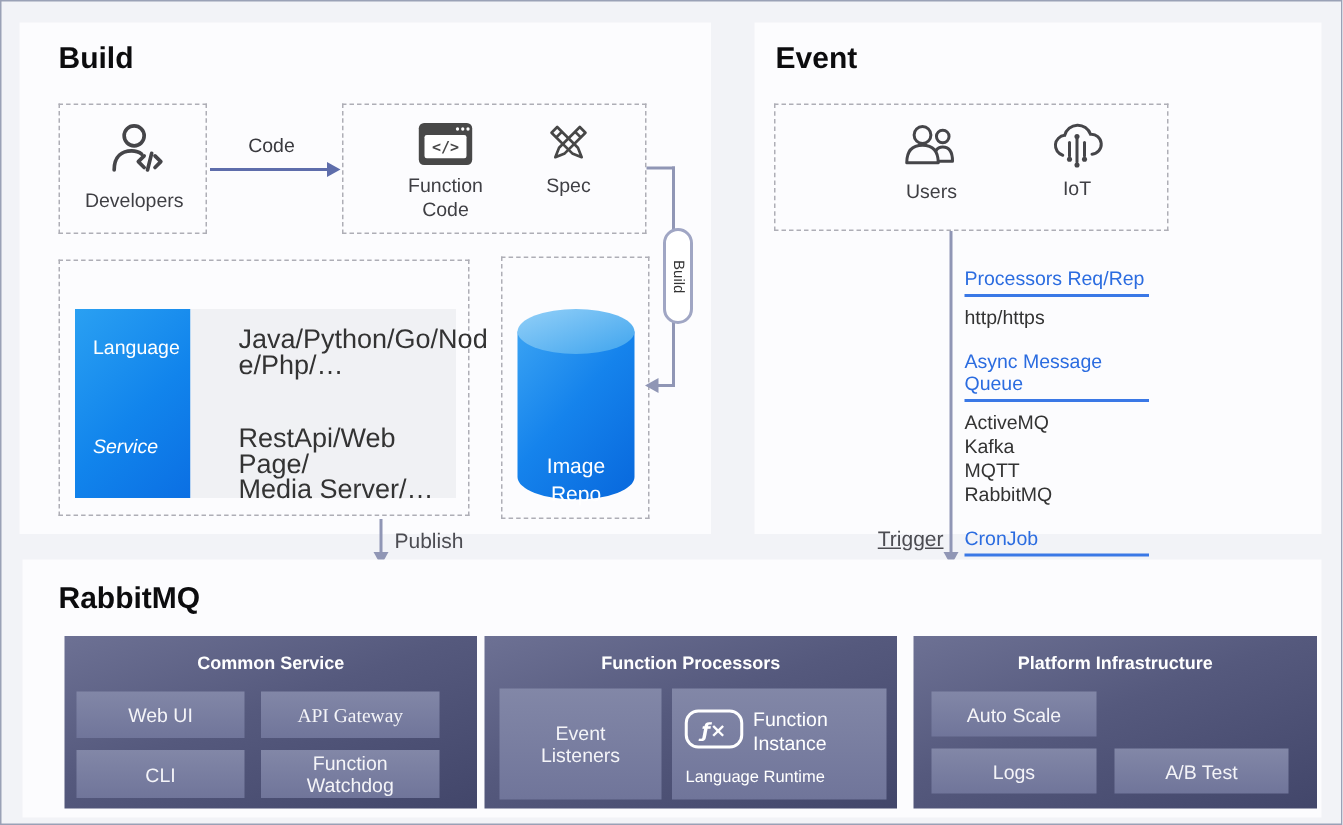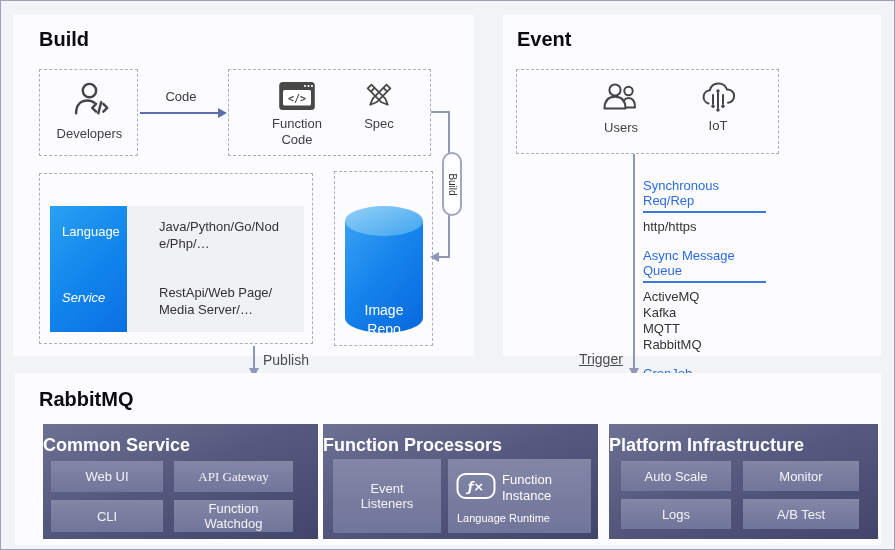--- a/index.html
+++ b/index.html
@@ -26,33 +26,33 @@
   #build-tag{position:absolute;left:441px;top:151px;width:16px;height:60px;background:#fff;
              border:2px solid #a0a6c4;border-radius:10px;z-index:3;display:flex;align-items:center;justify-content:center;}
   #build-tag span{display:block;transform:rotate(90deg);font-size:10px;color:#333;white-space:nowrap;}
 
   
   #ft-table{position:absolute;left:10px;top:32px;width:254px;height:126px;}
   #ft-blue{position:absolute;left:0;top:0;width:77px;height:100%;
            background:linear-gradient(135deg,#2aa0f2 0%,#1184ec 55%,#0b6fe3 100%);}
   #ft-blue span{position:absolute;left:12px;color:#fff;font-size:13px;}
   #ft-gray{position:absolute;left:77px;top:0;right:0;height:100%;background:#f0f1f4;}
-  .ft-val{position:absolute;left:32px;font-size:13px;color:#333;line-height:17px;}
+  .ft-val{position:absolute;left:32px;font-size:18px;color:#333;line-height:17px;}
 
   
   #event-list{position:absolute;left:140px;top:163px;width:150px;}
   .ev-link{font-size:13px;color:#2b6ce0;width:123px;padding-bottom:3px;border-bottom:2px solid #3a78e6;
            margin:0 0 6px 0;cursor:pointer;}
   .ev-link.gap{margin-top:13px;}
   .ev-item{font-size:13px;color:#333;line-height:16px;}
 
   
   .dark-panel{position:absolute;top:51px;height:115px;
               background:linear-gradient(160deg,#6d7194 0%,#55597d 45%,#42466a 100%);}
-  .dark-title{position:absolute;top:11px;left:0;right:0;text-align:left;color:#fff;font-size:18px;font-weight:bold;}
+  .dark-title{position:absolute;top:11px;left:0;right:0;text-align:center;color:#fff;font-size:12px;font-weight:bold;}
   .chip{position:absolute;background:linear-gradient(180deg,#8287a7 0%,#70759a 100%);
         color:#f4f4f8;font-size:13px;line-height:15px;display:flex;align-items:center;justify-content:center;
         text-align:center;box-sizing:border-box;}
   #cs-panel{left:28px;width:275px;}
   #fp-panel{left:308px;width:275px;}
   #pi-panel{left:594px;width:269px;}
   #fi-runtime{position:absolute;left:9px;bottom:7px;font-size:11px;color:#fff;}
   #fi-label{position:absolute;left:54px;top:13px;font-size:13px;line-height:16px;color:#fff;text-align:left;}
   #fi-icon{position:absolute;left:8px;top:13px;}
 
@@ -203,36 +203,36 @@
               <circle cx="20" cy="30" r="1.7" fill="#454549" stroke="none"></circle>
             <line x1="25" y1="15" x2="25" y2="24"></line>
               <circle cx="25" cy="26.2" r="1.7" fill="#454549" stroke="none"></circle>
           </svg>
         </span>
         <div class="icon-label" style="margin-top:4px;">IoT</div>
       </div>
     </div>
 
     <div id="event-list">
-      <div class="ev-link">Synchronous Req/Rep</div>
+      <div class="ev-link">Processors Req/Rep</div>
       <div class="ev-item">http/https</div>
 
       <div class="ev-link gap">Async Message Queue</div>
       <div class="ev-item">ActiveMQ</div>
       <div class="ev-item">Kafka</div>
       <div class="ev-item">MQTT</div>
       <div class="ev-item">RabbitMQ</div>
 
       <div class="ev-link gap">CronJob</div>
     </div>
   </div>
 
   <div class="line" style="left:632px;top:153px;width:2px;height:215px;"></div>
   <div class="tri tri-down" style="left:628px;top:367px;"></div>
-  <div class="flow-label" style="left:578px;top:350px;width:50px;text-align:left;text-decoration:underline;">Trigger</div>
+  <div class="flow-label" style="left:578px;top:350px;width:50px;text-align:right;text-decoration:underline;">Trigger</div>
 
   <div class="panel" id="serving-panel">
     <div class="sec-title" style="left:24px;top:15px;">RabbitMQ</div>
 
     <div class="dark-panel" id="cs-panel">
       <div class="dark-title">Common Service</div>
       <div class="chip" style="left:8px;top:37px;width:112px;height:31px;">Web UI</div>
       <div class="chip" style="left:131px;top:37px;width:119px;height:31px;font-family:Liberation Serif, serif;">API Gateway</div>
       <div class="chip" style="left:8px;top:76px;width:112px;height:32px;">CLI</div>
       <div class="chip" style="left:131px;top:76px;width:119px;height:32px;padding:0 14px;">Function Watchdog</div>
@@ -257,19 +257,18 @@
           <div>Function</div>
           <div>Instance</div>
         </div>
         <div id="fi-runtime">Language Runtime</div>
       </div>
     </div>
 
     <div class="dark-panel" id="pi-panel">
       <div class="dark-title">Platform Infrastructure</div>
       <div class="chip" style="left:12px;top:37px;width:110px;height:30px;">Auto Scale</div>
-      <div class="chip" style="left:134px;top:37px;width:116px;height:30px;">Monitor</div>
       <div class="chip" style="left:12px;top:75px;width:110px;height:30px;">Logs</div>
       <div class="chip" style="left:134px;top:75px;width:116px;height:30px;">A/B Test</div>
     </div>
   </div>
 
 </div>
 
 </body></html>

